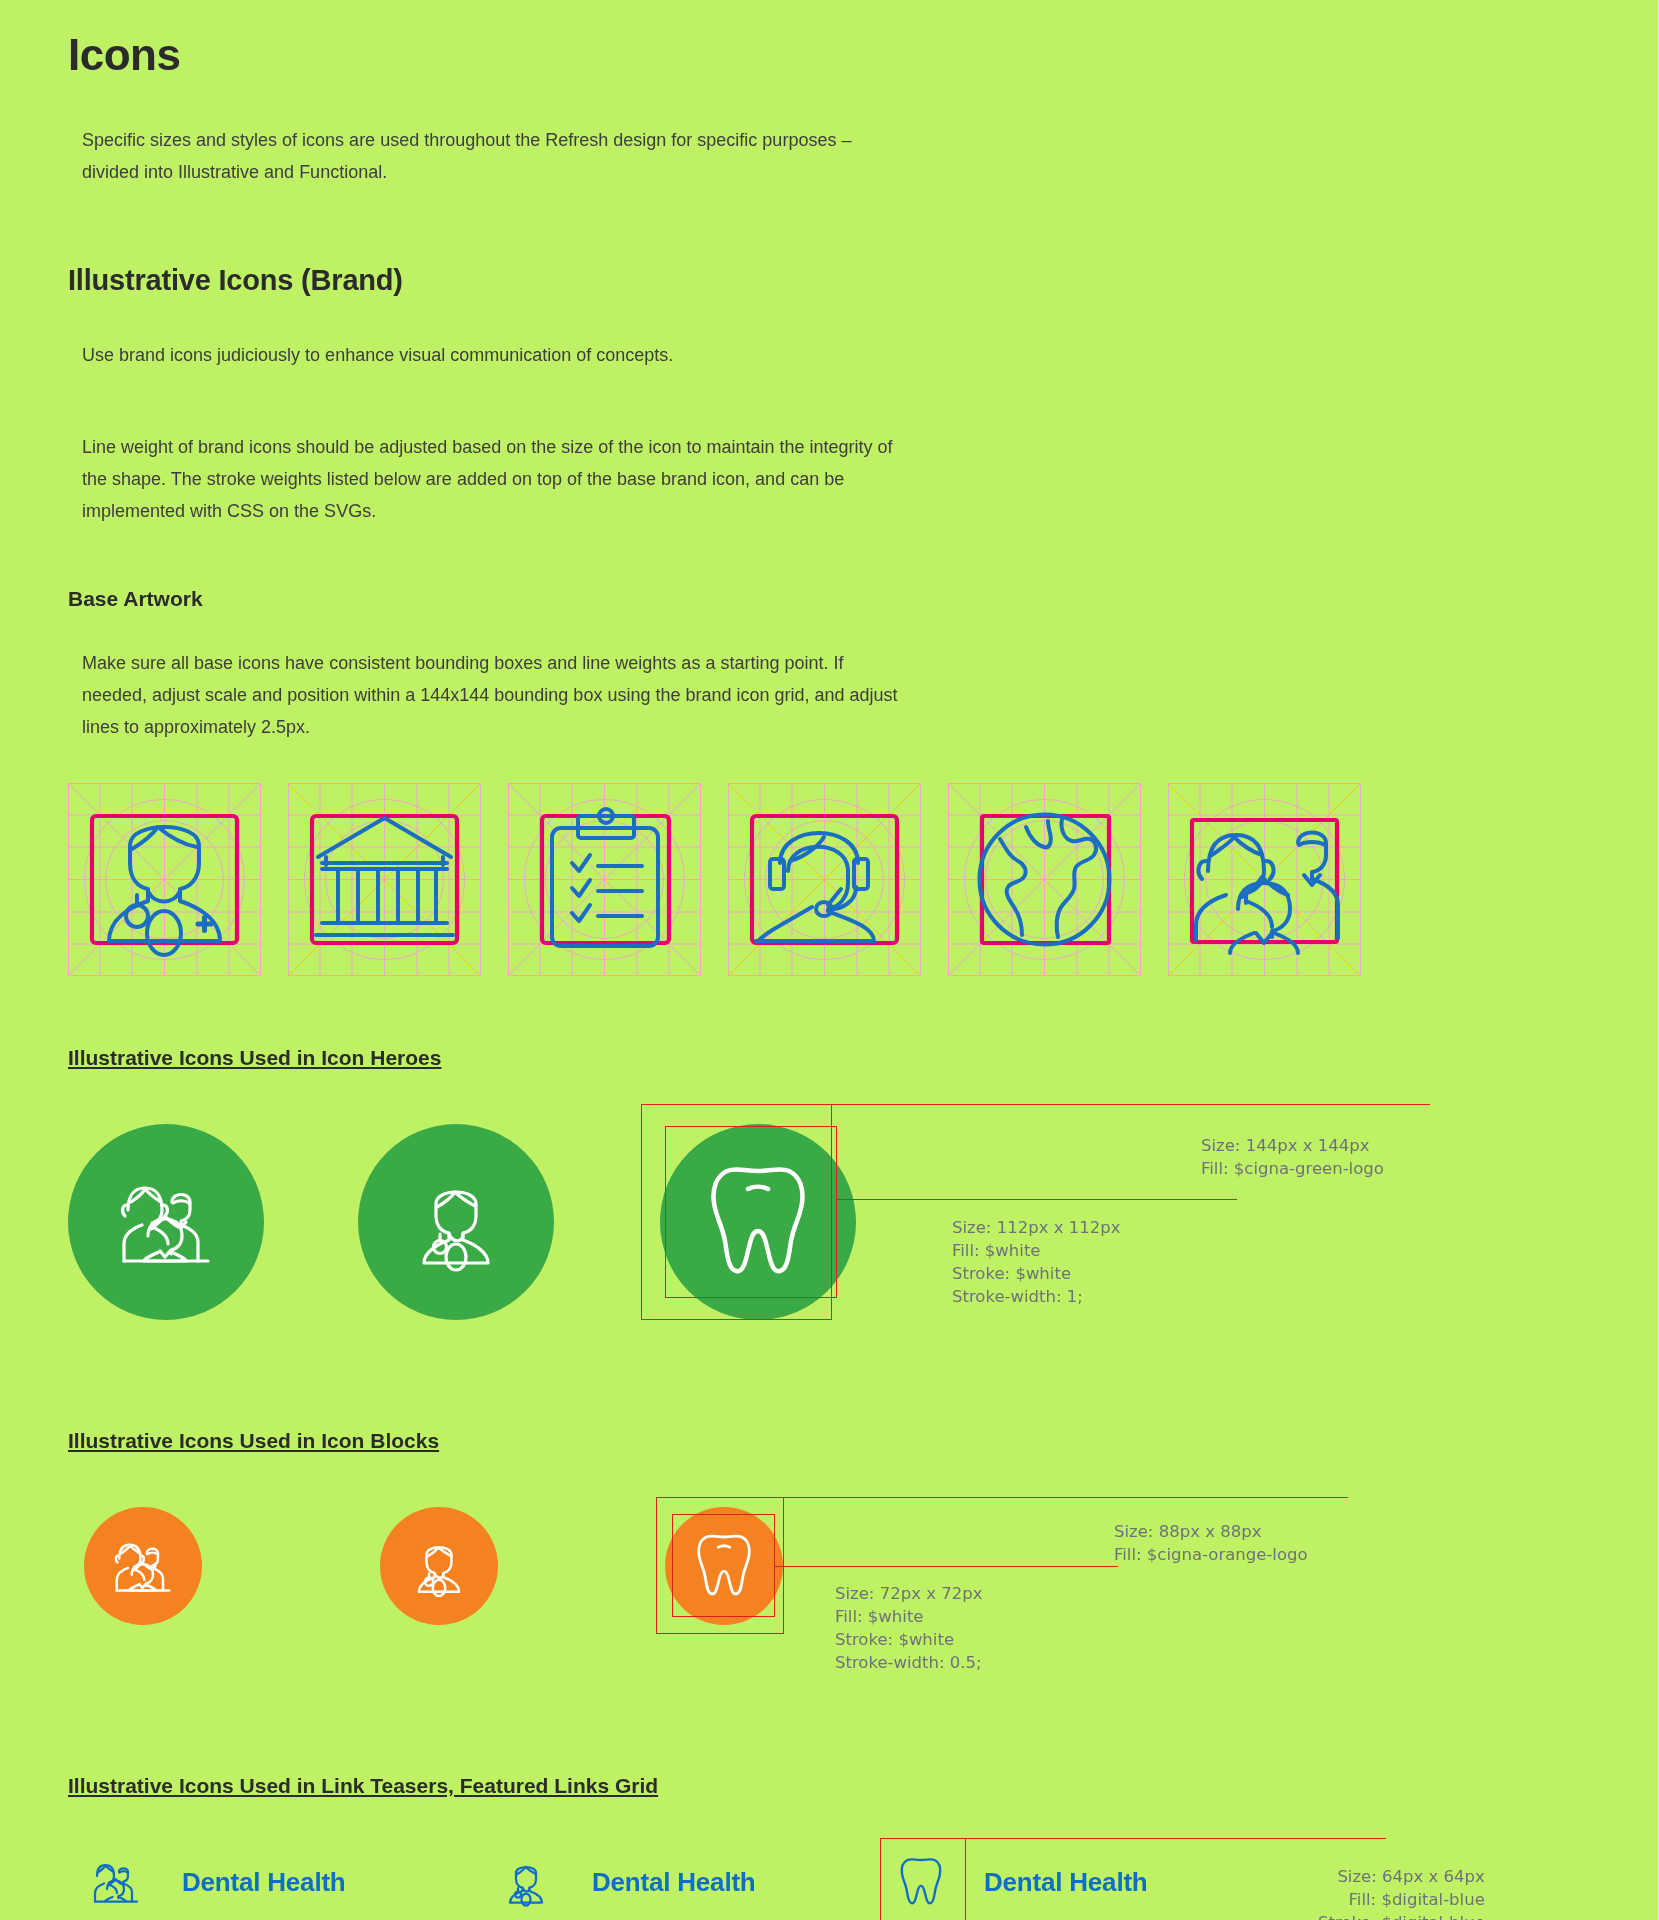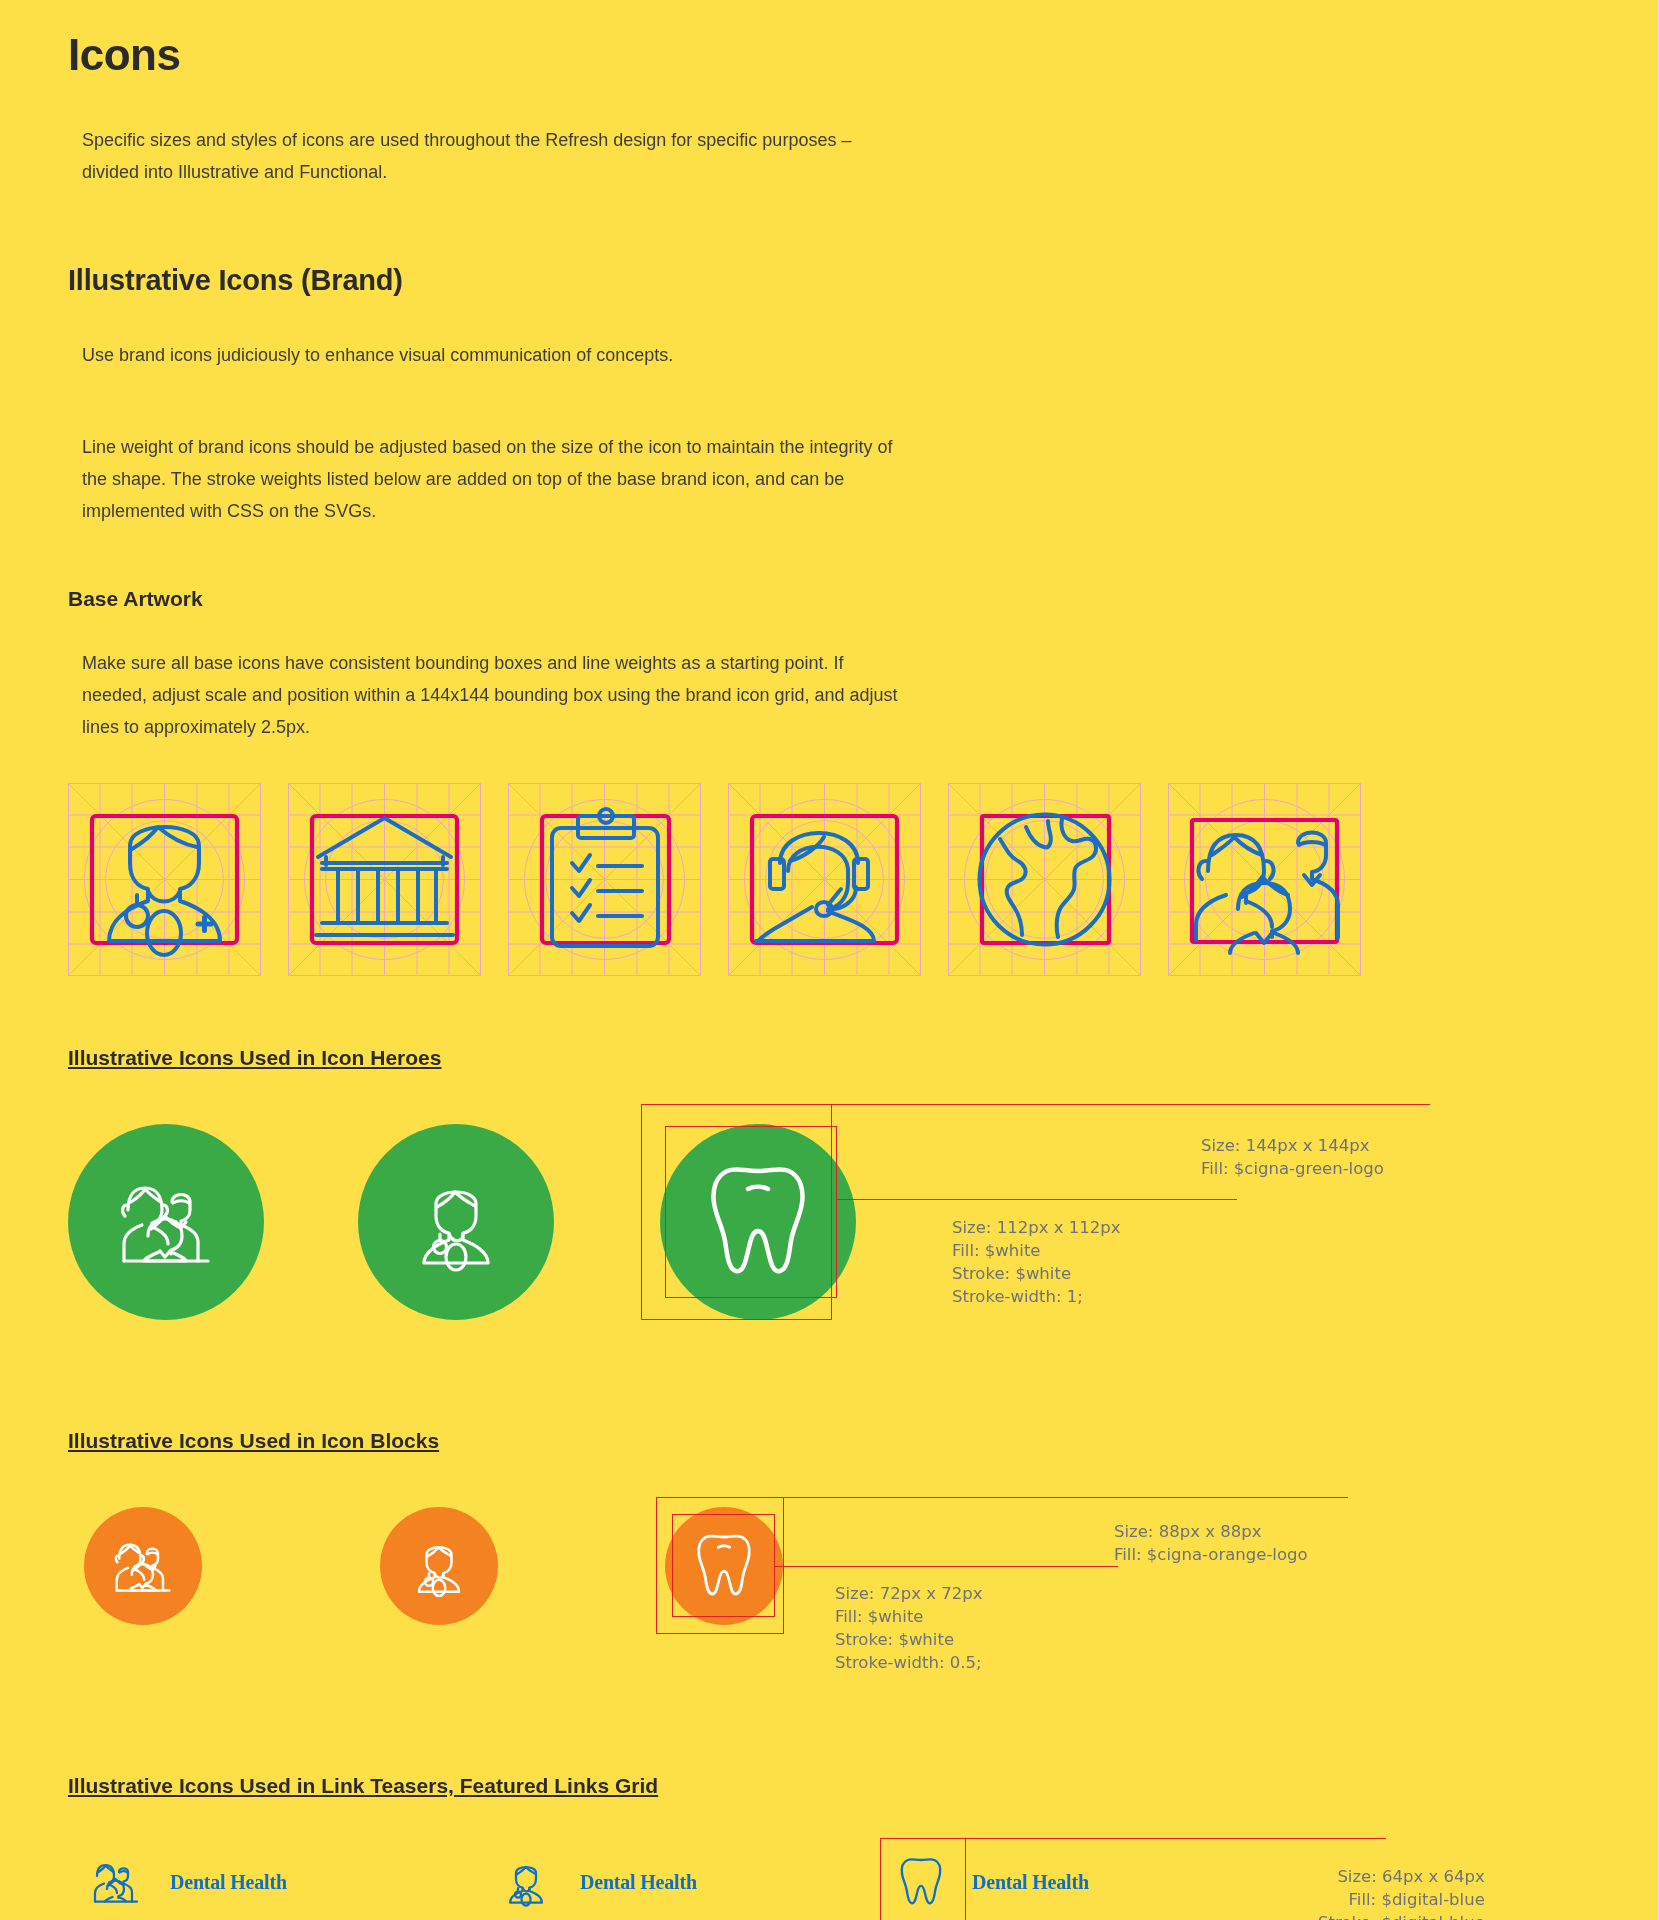--- a/index.html
+++ b/index.html
@@ -13,21 +13,21 @@
     position: relative;
     font-family: "Liberation Sans", sans-serif;
     color: #333333;
     overflow: hidden;
   }
   .page {
     position: absolute;
     left: 0; top: 0;
     width: 1659px;
     height: 1920px;
-    background: #fde047;
+    background: #bef264;
     border-right: 1px solid #e6e6e6;
     box-sizing: border-box;
   }
   .content {
     position: absolute;
     left: 68px;
     top: 0;
     width: 1520px;
   }
 
@@ -116,26 +116,25 @@
     border-top: 1.6px solid #e02020;
     height: 0;
   }
 
   .teaser-item {
     position: absolute;
     display: flex;
     align-items: center;
   }
   .teaser-label {
-    font-size: 20px;
+    font-size: 26px;
     font-weight: bold;
     color: #0f6fc5;
     letter-spacing: -0.2px;
-    margin-left: 26px;
-    font-family: Liberation Serif, serif;
+    margin-left: 38px;
   }
 </style>
 </head>
 <body>
 
 <div class="page">
 <div class="content">
 
   <h1 class="page-title">Icons</h1>
   <div style="height:30px"></div>

